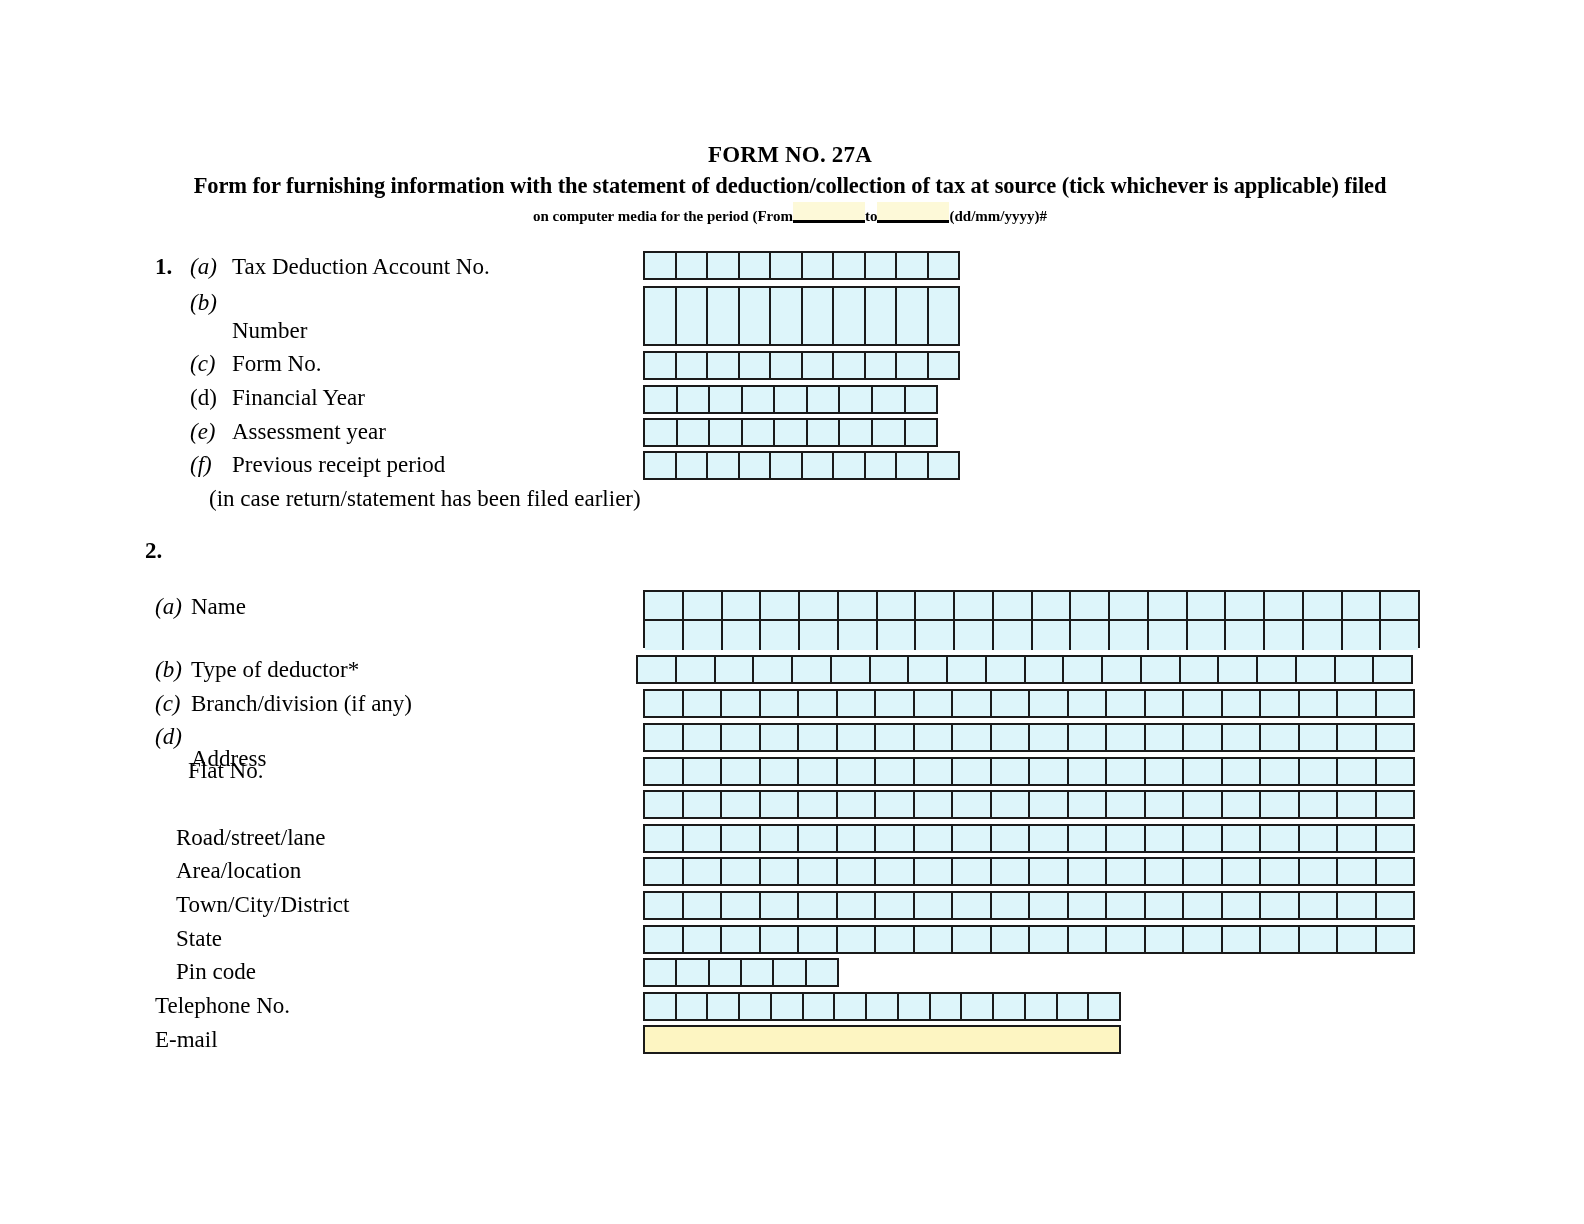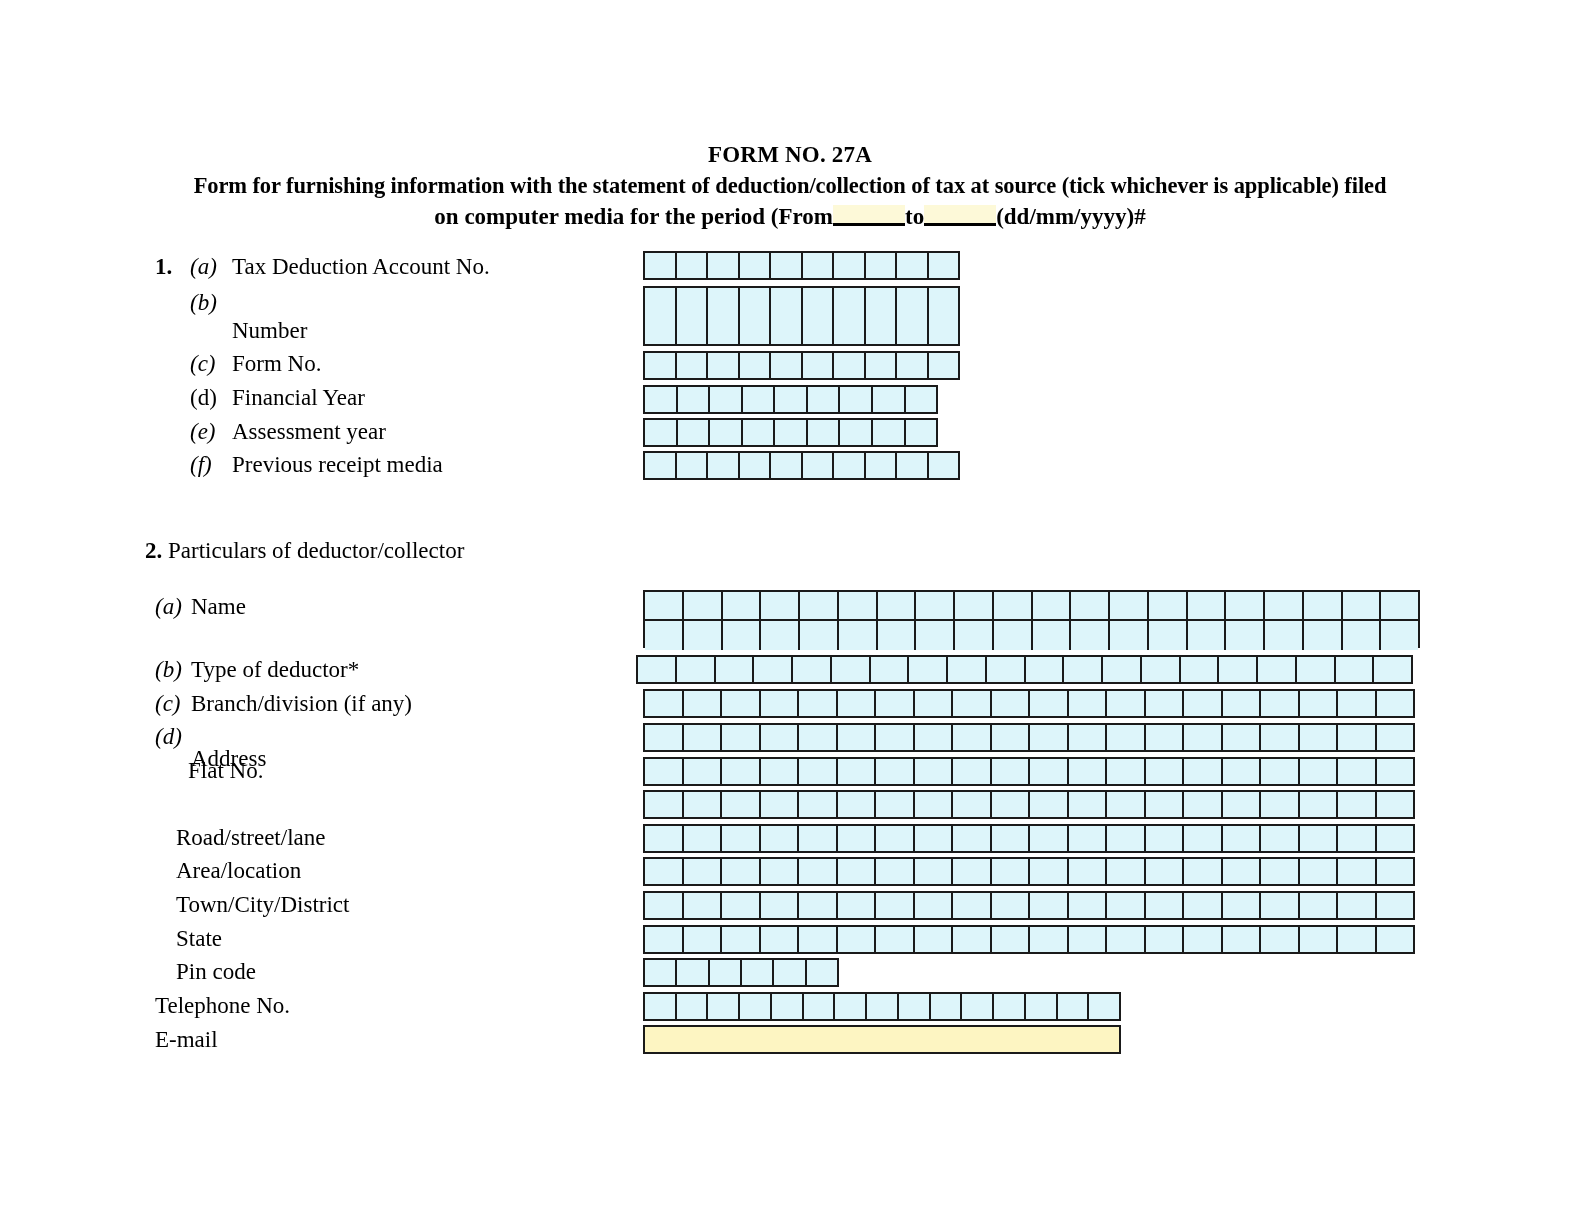--- a/index.html
+++ b/index.html
@@ -38,21 +38,21 @@
     line-height: 30px;
     letter-spacing: 0.2px;
   }
   .hdr-line2 {
     font-size: 22.5px;
     line-height: 31px;
     letter-spacing: -0.1px;
     white-space: nowrap;
   }
   .hdr-line3 {
-    font-size: 23px;
+    font-size: 15px;
     line-height: 31px;
     white-space: nowrap;
   }
   .blank-fill {
     display: inline-block;
     background: #fdf9d8;
     border-bottom: 3px solid #000;
     width: 72px;
     height: 18px;
     vertical-align: -2px;
@@ -196,37 +196,37 @@
       <div class="cell"></div>
       <div class="cell"></div>
       <div class="cell"></div>
       <div class="cell"></div>
       <div class="cell"></div>
       <div class="cell"></div>
       <div class="cell"></div>
   </div>
 
   <div class="lbl" style="left:190px; top:451px;"><i>(f)</i></div>
-  <div class="lbl" style="left:232px; top:451px;">Previous receipt media</div>
+  <div class="lbl" style="left:232px; top:451px;">Previous receipt period</div>
   <div class="boxrow" style="left:643px; top:451px; width:317px; height:29px;">
     <div class="cell"></div>
       <div class="cell"></div>
       <div class="cell"></div>
       <div class="cell"></div>
       <div class="cell"></div>
       <div class="cell"></div>
       <div class="cell"></div>
       <div class="cell"></div>
       <div class="cell"></div>
       <div class="cell"></div>
   </div>
 
+  <div class="lbl" style="left:209px; top:485px;">(in case return/statement has been filed earlier)</div>
 
   <div class="lbl bold" style="left:145px; top:537px;">2.</div>
-  <div class="lbl" style="left:168px; top:537px;">Particulars of deductor/collector</div>
 
   <div class="lbl" style="left:155px; top:593px;"><i>(a)</i></div>
   <div class="lbl" style="left:191px; top:593px;text-align:right;">Name</div>
   <div class="boxgrid" style="left:643px; top:590px; width:777px; height:58px;">
     <div class="grow" style="height:29px;">
       <div class="cell"></div>
         <div class="cell"></div>
         <div class="cell"></div>
         <div class="cell"></div>
         <div class="cell"></div>

